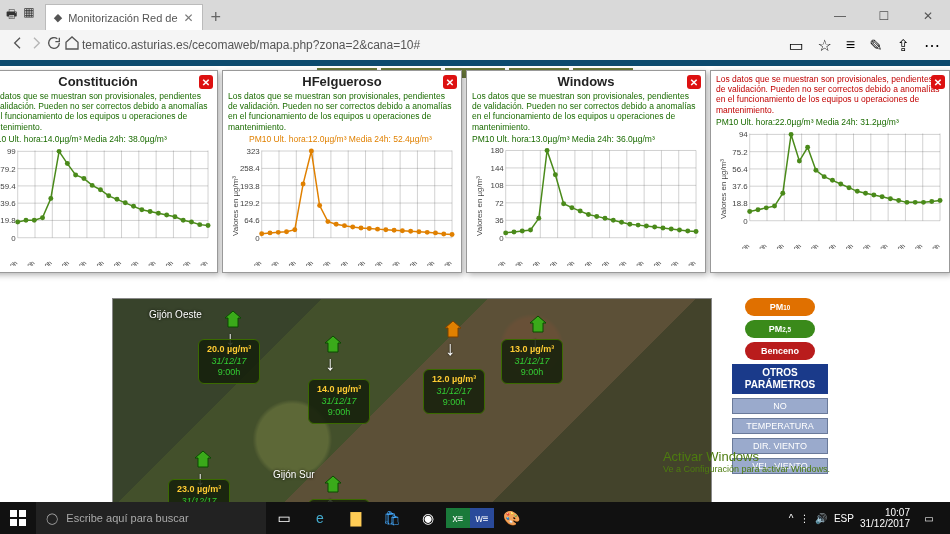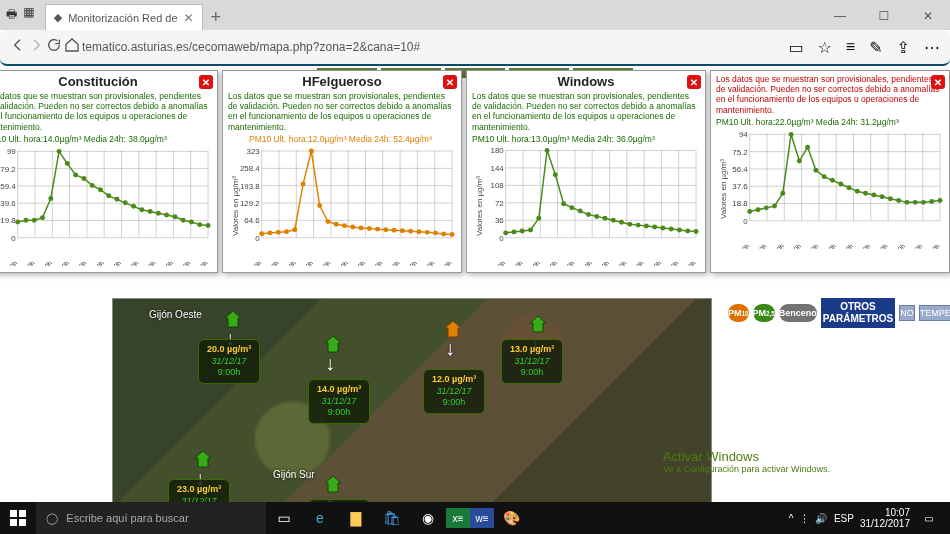--- a/index.html
+++ b/index.html
@@ -7,21 +7,21 @@
 
   
   .titlebar { height: 30px; background: #d9d9d9; display: flex; align-items: flex-end; }
   .titlebar-icons { display: flex; gap: 6px; padding: 4px 6px; font-size: 12px; color:#333; }
   .tab { background: #fff; border: 1px solid #bbb; border-bottom: none; height: 26px; display: flex; align-items: center; padding: 0 8px; font-size: 11px; color:#555; gap:6px; margin-left:4px; }
   .tab-close { font-size:12px; color:#777; }
   .newtab { width:26px; height:26px; display:flex; align-items:center; justify-content:center; color:#666; font-size:18px; }
   .win-controls { margin-left:auto; display:flex; }
   .win-btn { width:44px; height:28px; display:flex; align-items:center; justify-content:center; font-size:12px; color:#555;}
 
-  .navbar { height: 36px; display:flex; align-items:center; gap:2px; padding: 0 10px; border-bottom:2px solid #0c4a6e; background:#f5f5f5;border-radius:7px;}
+  .navbar { height: 36px; display:flex; align-items:center; gap:2px; padding: 0 10px; border-bottom:6px solid #0c4a6e; background:#f5f5f5;}
   .navbar svg { width:16px; height:16px; stroke:#555; fill:none; stroke-width:2;}
   .url { flex:1; font-size:12px; color:#555; border:none; background:#f5f5f5;}
   .nav-ic { display:flex; gap:14px; align-items:center;}
 
   
   .content { position:relative; width:950px; height:468px; background:#fff; overflow:hidden;}
   .thumbs { height:14px; display:flex; gap:4px; justify-content:center; padding-top:2px;}
   .thumbs span{ width:60px; height:10px; background:#6a7a3a;}
   .popups { position:absolute; top:4px; left:-22px; right:0; display:flex; gap:4px; z-index:5; }
   .popup { width:240px; background:#fff; border:1px solid #999; box-shadow:2px 2px 6px rgba(0,0,0,.3); padding:3px 5px 6px; }
@@ -57,25 +57,25 @@
   .marker.h svg{width:20px;height:20px;}
   .markerG svg polygon{fill:#3aaa1a;stroke:#0a4a00;}
   .markerO svg polygon{fill:#e08000;stroke:#7a4000;}
   .arrow { position:absolute; font-size:20px; color:#fff; text-shadow:0 0 2px #000;}
   .bubble { position:absolute; background:rgba(20,30,10,.85); border:1px solid #3a6a00; border-radius:6px; padding:4px 8px; font-size:9px; line-height:1.3; text-align:center;}
   .bubble .v{ color:#ffcc33; font-weight:bold; display:block;}
   .bubble .d{ color:#33cc33; display:block;font-style:italic;}
   .bubble .t{ color:#33cc33; display:block;}
 
   
-  .side { position:absolute; top:232px; right:118px; width:104px; display:flex; flex-direction:row; gap:4px; align-items:center;}
+  .side { position:absolute; top:232px; right:118px; width:104px; display:flex; flex-direction:column; gap:4px; align-items:center;}
   .pill { width:70px; height:18px; border-radius:9px; color:#fff; font-size:9px; display:flex; align-items:center; justify-content:center; font-weight:bold;}
   .pill.orange{background:#e07000;}
   .pill.green{background:#3a8a1a;}
-  .pill.blue{background:#737373;text-align:center;}
+  .pill.blue{background:#b91c1c;text-align:center;}
   .panelh { width:96px; background:#1a3a8a; color:#fff; font-size:10px; text-align:center; padding:3px 2px; font-weight:bold; line-height:1.2;}
   .pbtn { width:96px; height:16px; background:#9aaacc; color:#fff; font-size:9px; display:flex; align-items:center; justify-content:center; border:1px solid #6a7a9a;}
   .water{position:absolute; right:120px; bottom:60px; color:#4d7c0f; font-size:13px;}
   .water small{font-size:9px;display:block;}
 
   
   .taskbar { position:absolute; bottom:0; left:0; right:0; height:32px; background:#111; display:flex; align-items:center; color:#fff;}
   .tb-start{width:36px;height:32px;display:flex;align-items:center;justify-content:center;}
   .tb-search{display:flex;align-items:center;gap:8px;background:#222;height:32px;padding:0 10px;width:230px;font-size:11px;color:#aaa;}
   .tb-icons{display:flex;align-items:center;}

